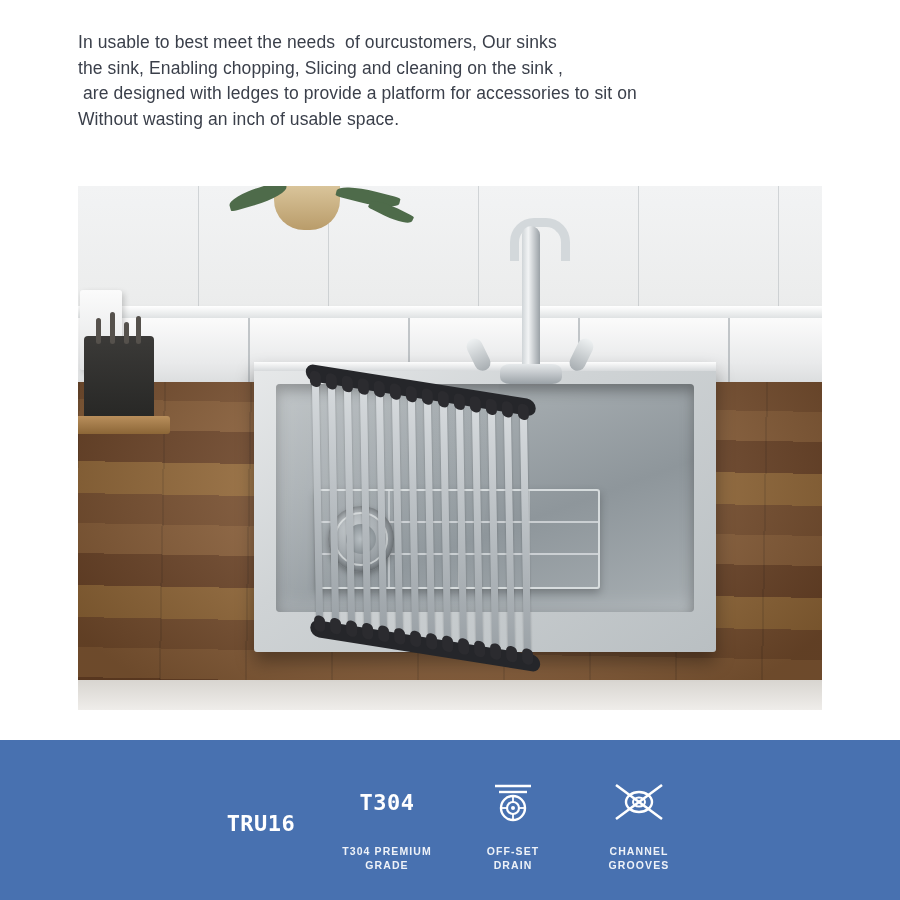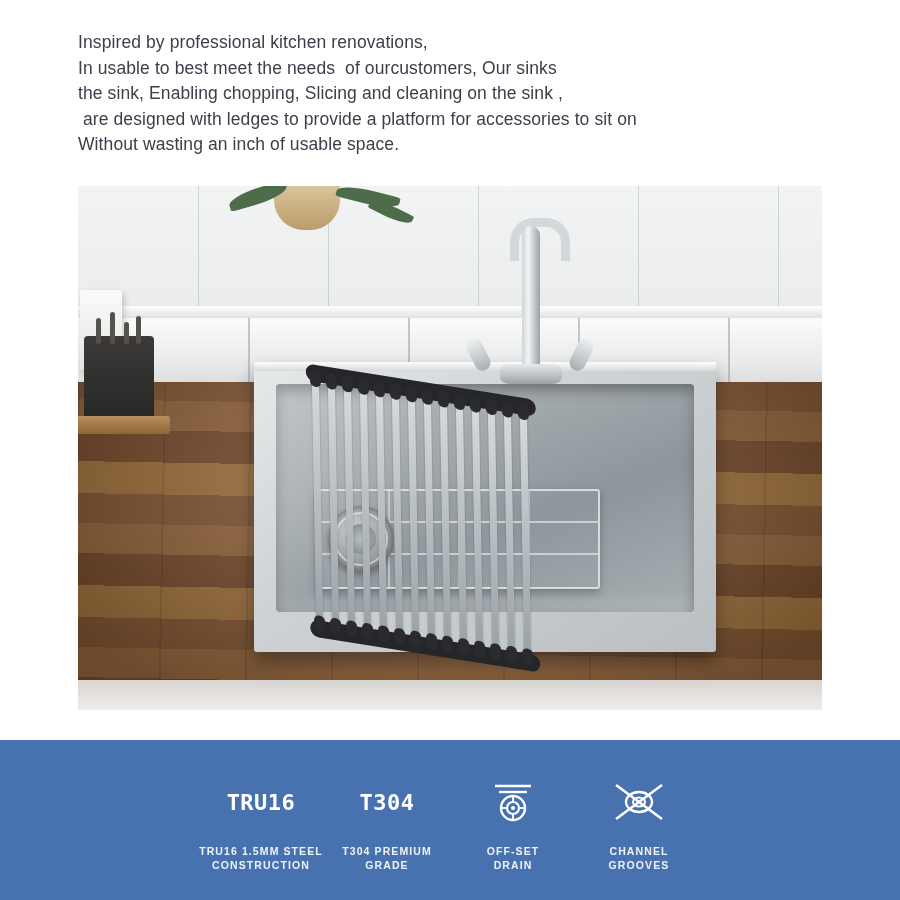--- a/index.html
+++ b/index.html
@@ -382,21 +382,20 @@
     font-weight: bold;
     color: #eef2f8;
   }
 </style>
 </head>
 <body>
 
 <div class="page">
 
   <div class="copy">
-    <div class="line">Inspired by professional kitchen renovations,</div>
     <div class="line">In usable to best meet the needs  of ourcustomers, Our sinks</div>
     <div class="line">the sink, Enabling chopping, Slicing and cleaning on the sink ,</div>
     <div class="line"> are designed with ledges to provide a platform for accessories to sit on</div>
     <div class="line">Without wasting an inch of usable space.</div>
   </div>
 
   <div class="photo">
 
     <div class="wall">
       <div class="wall-tile-v" style="left:120px"></div>
@@ -522,22 +521,20 @@
     </div>
 
   </div>
 
   <div class="feature-bar">
 
     <div class="feature">
       <div class="glyph">
         <span class="big-text">TRU16</span>
       </div>
-      <div class="caption" style="white-space:pre-line">TRU16 1.5MM STEEL
-CONSTRUCTION</div>
     </div>
 
 
     <div class="feature">
       <div class="glyph">
         <span class="big-text">T304</span>
       </div>
       <div class="caption" style="white-space:pre-line">T304 PREMIUM
 GRADE</div>
     </div>

